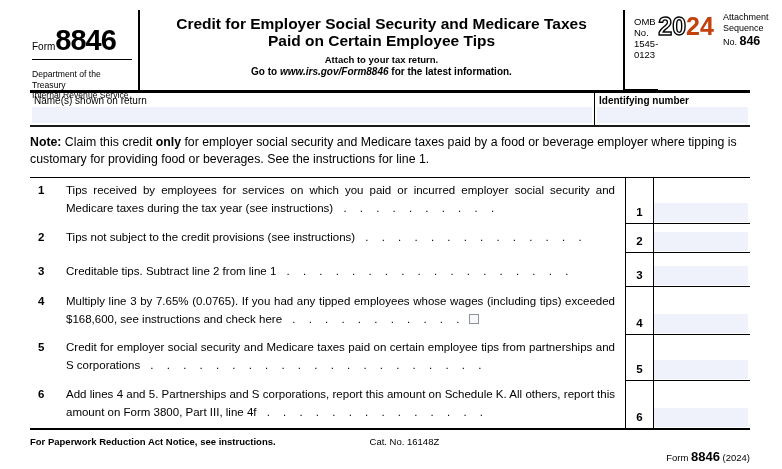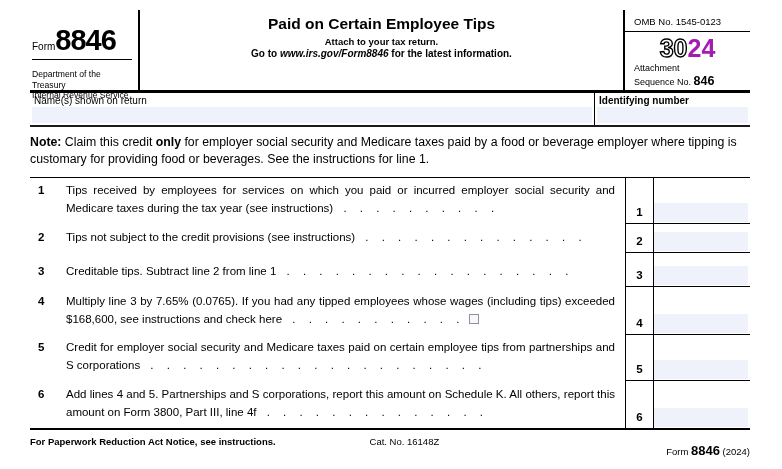--- a/index.html
+++ b/index.html
@@ -18,25 +18,25 @@
   .hd-left { width: 110px; border-right: 2px solid #000; padding: 0 6px 0 2px; display: flex; flex-direction: column; gap: 6px; }
   .form-id { padding: 14px 0 2px 0; border-bottom: 1px solid #000; white-space: nowrap; }
   .form-word { font-size: 10px; }
   .form-number-big { font-size: 29px; font-weight: bold; letter-spacing: -1px; }
   .agency { font-size: 8.6px; line-height: 1.25; padding-top: 3px; }
   .hd-center { flex: 1; border-right: 2px solid #000; text-align: center; padding-top: 5px; }
   .title { font-size: 15.5px; font-weight: bold; line-height: 1.12; }
   .attach-line { font-size: 9.5px; font-weight: bold; margin-top: 4px; }
   .goto-line { font-size: 10px; font-weight: bold; margin-top: 1px; }
   .goto-line .url { font-style: italic; }
-  .hd-right { width: 125px; display: flex; flex-direction: column; }
+  .hd-right { width: 125px; display: flex; }
   .omb { font-size: 9.5px; padding: 6px 0 4px 9px; border-bottom: 1.5px solid #000; }
   .year { text-align: center; font-size: 25px; font-weight: bold; line-height: 1; padding-top: 4px; }
   .year-outline { color: #fff; -webkit-text-stroke: 1.4px #000; }
-  .year-solid { color: #a21caf; }
+  .year-solid { color: #c2410c; }
   .attachment { font-size: 9px; line-height: 1.2; padding: 2px 0 0 9px; }
   .seq-num { font-size: 12.5px; font-weight: bold; }
 
   
   .name-row { display: flex; height: 34px; border-bottom: 2.5px solid #1a1a1a; }
   .nr-cell { position: relative; }
   .nr-left { flex: 1; border-right: 1.5px solid #000; }
   .nr-right { width: 155px; }
   .nr-label { font-size: 10px; font-weight: bold; padding: 2px 0 0 4px; }
   .nr-left .nr-label { font-weight: normal; }
@@ -61,52 +61,53 @@
   .checkbox { display: inline-block; width: 10px; height: 10px; border: 1.5px solid #8E9399; background: #f7f8fc; margin-left: 10px; vertical-align: -1px; }
   .cell-num { width: 28px; border-left: 1.5px solid #000; border-bottom: 1.5px solid #000; display: flex; align-items: flex-end; justify-content: center; font-weight: bold; font-size: 11.5px; padding-bottom: 5px; }
   .cell-amt { width: 97px; border-left: 1.5px solid #000; border-bottom: 1.5px solid #000; position: relative; }
   .line-row:last-child .cell-num, .line-row:last-child .cell-amt { border-bottom: none; }
   .field { position: absolute; left: 0; right: 2px; bottom: 1px; height: 19px; background: var(--field-bg); font-size: 11px; padding: 2px 4px; text-align: right; }
 
   
   .footer { position: relative; margin-top: 5px; height: 16px; font-size: 9.5px; text-align: right; }
   .ft-left { position: absolute; left: 0; top: 1px; font-weight: bold; }
   .ft-center { position: absolute; left: 52%; transform: translateX(-50%); top: 1px; }
-  .ft-right { position: absolute; right: 0; top: 8px; }
+  .ft-right { position: absolute; right: 0; top: 14px; }
   .ft-form-num { font-weight: bold; font-size: 13px; }
 </style>
 </head>
 <body>
 
 <div class="page">
   <div class="sheet">
 
     <div class="header">
       <div class="hd-left">
         <div class="form-id">
           <span class="form-word">Form</span><span class="form-number-big">8846</span>
         </div>
         <div class="agency">
           <div>Department of the Treasury</div>
           <div>Internal Revenue Service</div>
         </div>
       </div>
       <div class="hd-center">
         <div class="title">
+          <div>Credit for Employer Social Security and Medicare Taxes</div>
           <div>Paid on Certain Employee Tips</div>
         </div>
         <div class="attach-line">Attach to your tax return.</div>
         <div class="goto-line">
           <span>Go to </span><span class="url">www.irs.gov/Form8846</span><span> for the latest information.</span>
         </div>
       </div>
       <div class="hd-right">
         <div class="omb">OMB No. 1545-0123</div>
         <div class="year">
-          <span class="year-outline">30</span><span class="year-solid">24</span>
+          <span class="year-outline">20</span><span class="year-solid">24</span>
         </div>
         <div class="attachment">
           <div>Attachment</div>
           <div><span>Sequence No. </span><span class="seq-num">846</span></div>
         </div>
       </div>
     </div>
 
     <div class="name-row">
       <div class="nr-cell nr-left">

